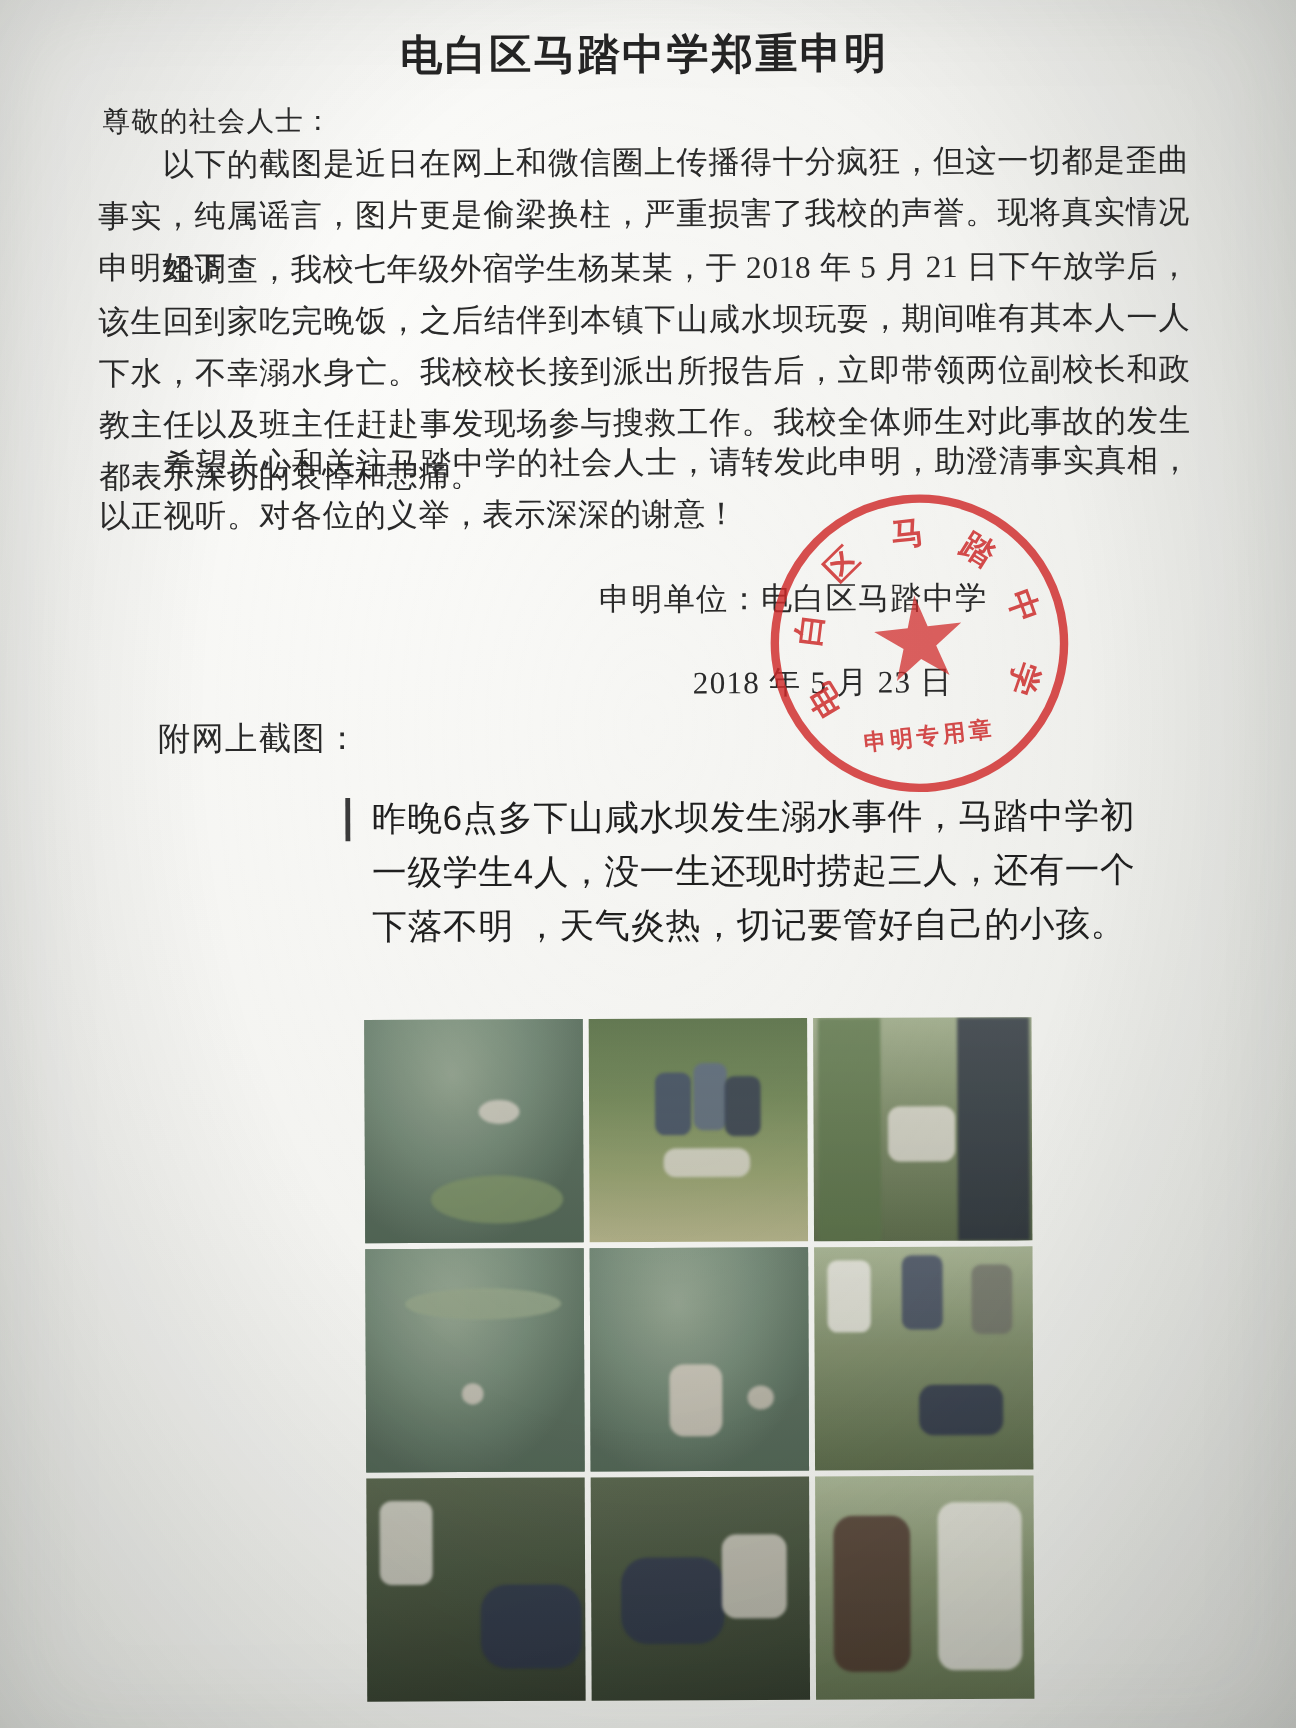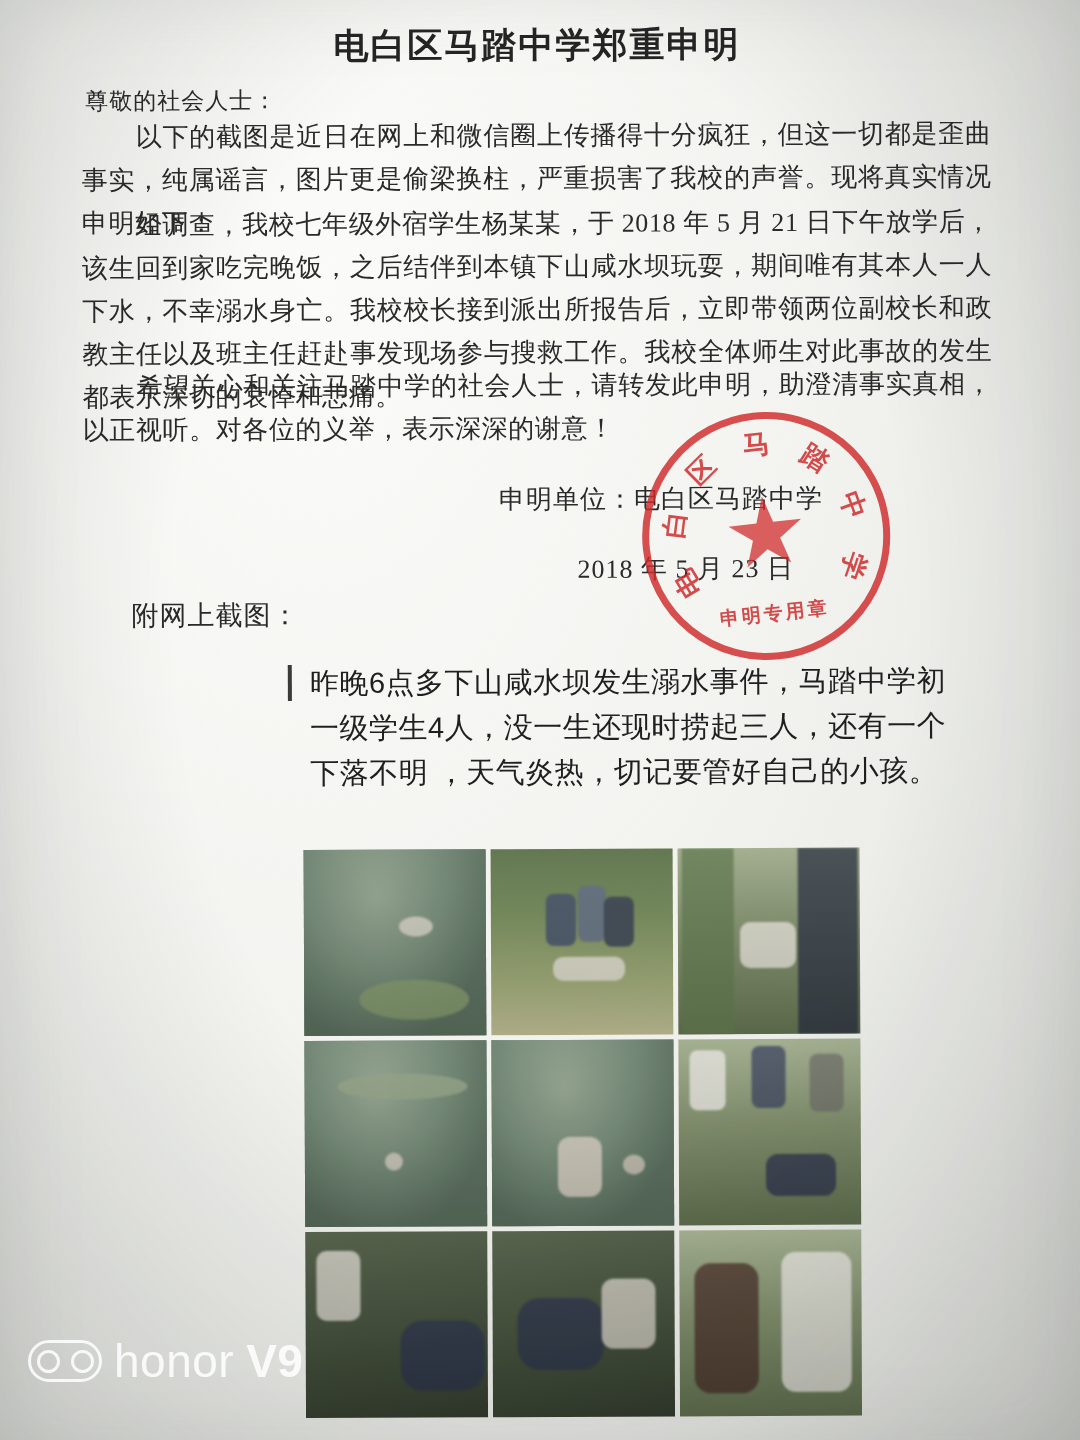--- a/index.html
+++ b/index.html
@@ -347,21 +347,13 @@
       <div class="photo ph-crowd">
         <span class="blob" style="left:8%;top:18%;width:64px;height:130px;background:#4a2f24;border-radius:16px;"></span>
         <span class="blob" style="left:56%;top:12%;width:70px;height:140px;background:#e9e7de;border-radius:14px;"></span>
       </div>
     </div>
 
   </div>
 
   <div class="vignette"></div>
 
-  <div class="watermark">
-    <span class="wm-logo">
-        <i></i>
-        <i></i>
-      </span>
-    <span class="wm-text">honor</span>
-    <span class="wm-text wm-model">V9</span>
-  </div>
 </div>
 
 </body></html>

